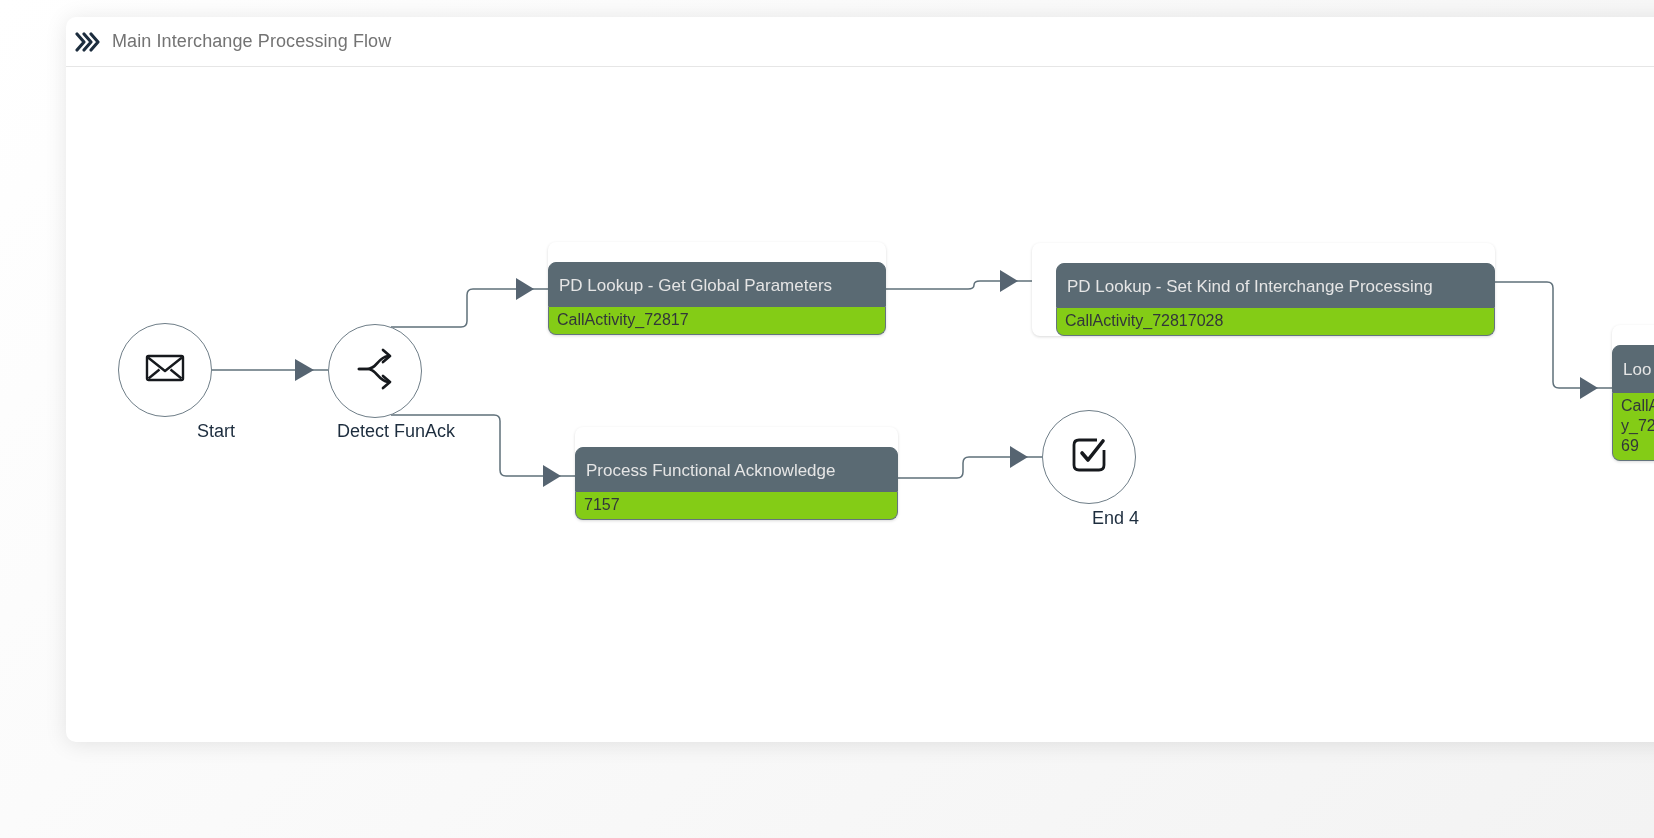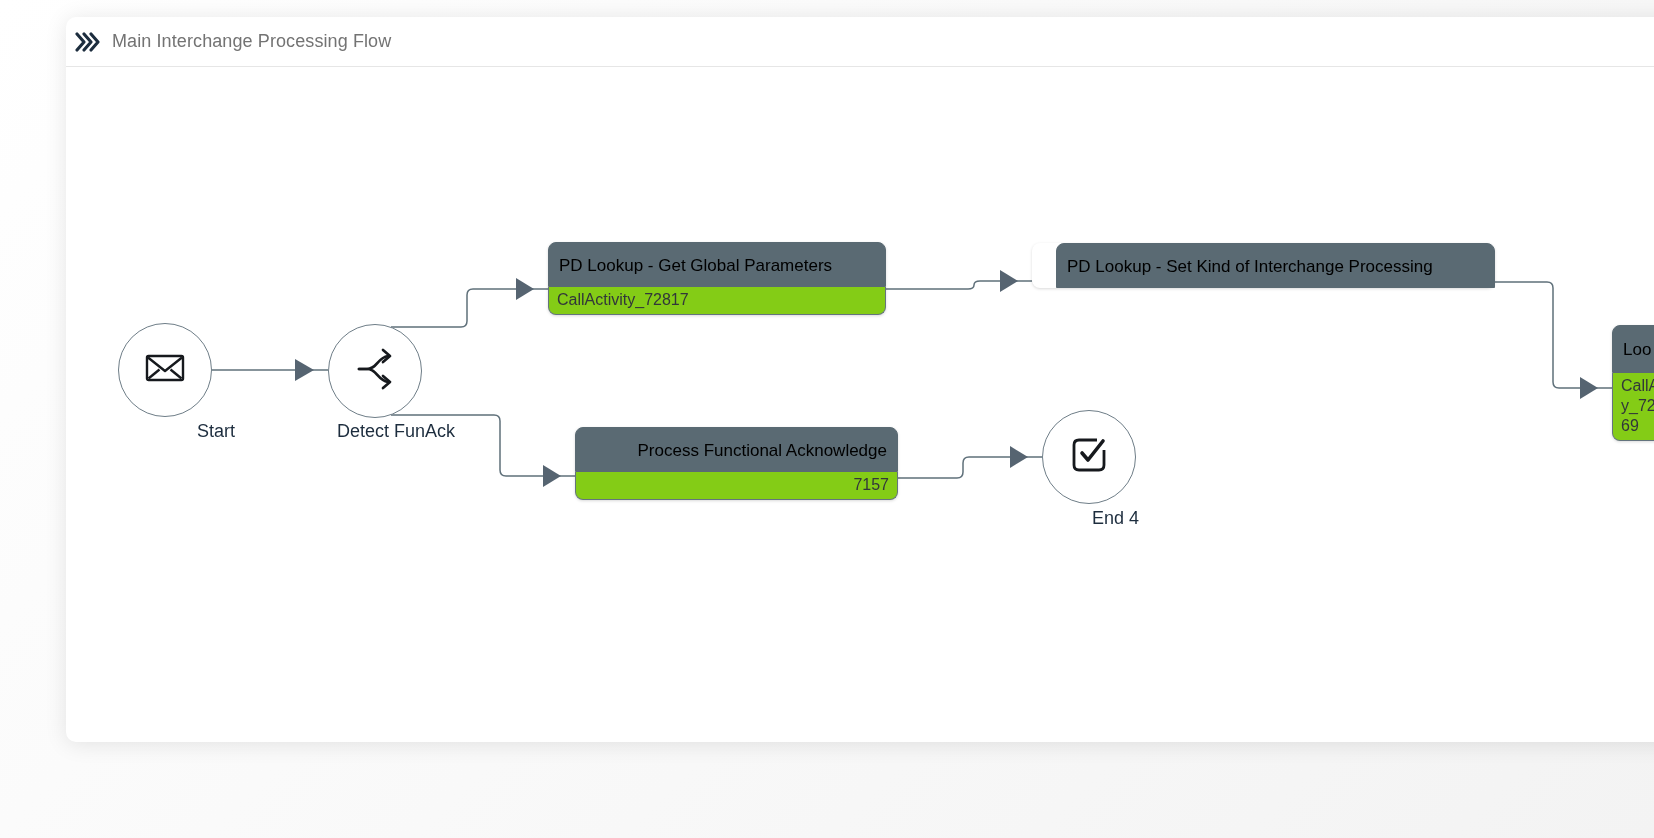--- a/index.html
+++ b/index.html
@@ -39,23 +39,23 @@
   .node-label{
     position:absolute;text-align:right;font-size:18px;color:#1d2d3e;line-height:22px;white-space:nowrap;
   }
 
   
   .task{
     position:absolute;box-sizing:border-box;border-radius:8px;
     box-shadow:0 1px 3px rgba(0,0,0,0.15);
   }
   .task-header{
-    background:#5a6a73;color:#000000;font-size:17px;line-height:45px;height:45px;
+    background:#5a6a73;color:#e5e5e5;font-size:17px;line-height:45px;height:45px;
     border-radius:8px 8px 0 0;padding:0 10px;white-space:nowrap;overflow:hidden;
-    border:1px solid #5a6a73;box-sizing:border-box;
+    border:1px solid #5a6a73;box-sizing:border-box;margin-top:20px;
   }
   .task-body{
     background:#84cc16;border:1.5px solid #64747e;border-top:none;
     border-radius:0 0 8px 8px;box-sizing:border-box;
     padding:3px 8px 4px 8px;color:#32363a;font-size:16px;line-height:20px;
   }
   .task-body .line{white-space:nowrap;}
 </style>
 </head>
 <body>
@@ -128,23 +128,26 @@
 
     <div class="task" style="left:548px;top:242px;width:338px;">
       <div class="task-header">PD Lookup - Get Global Parameters</div>
       <div class="task-body">
         <div class="line">CallActivity_72817</div>
       </div>
     </div>
 
     <div class="task" style="left:1032px;top:243px;width:463px;padding-left:24px;">
       <div class="task-header">PD Lookup - Set Kind of Interchange Processing</div>
+      <div class="task-body">
+        <div class="line">CallActivity_72817028</div>
+      </div>
     </div>
 
-    <div class="task" style="left:575px;top:427px;width:323px;text-align:right;">
+    <div class="task" style="left:575px;top:427px;width:323px;">
       <div class="task-header">Process Functional Acknowledge</div>
       <div class="task-body">
         <div class="line">7157</div>
       </div>
     </div>
 
     <div class="circle-node" style="left:1042px;top:410px;">
       <span>
         <svg width="44" height="44" viewBox="-22 -22 44 44">
           <g fill="none" stroke="#16191d">

